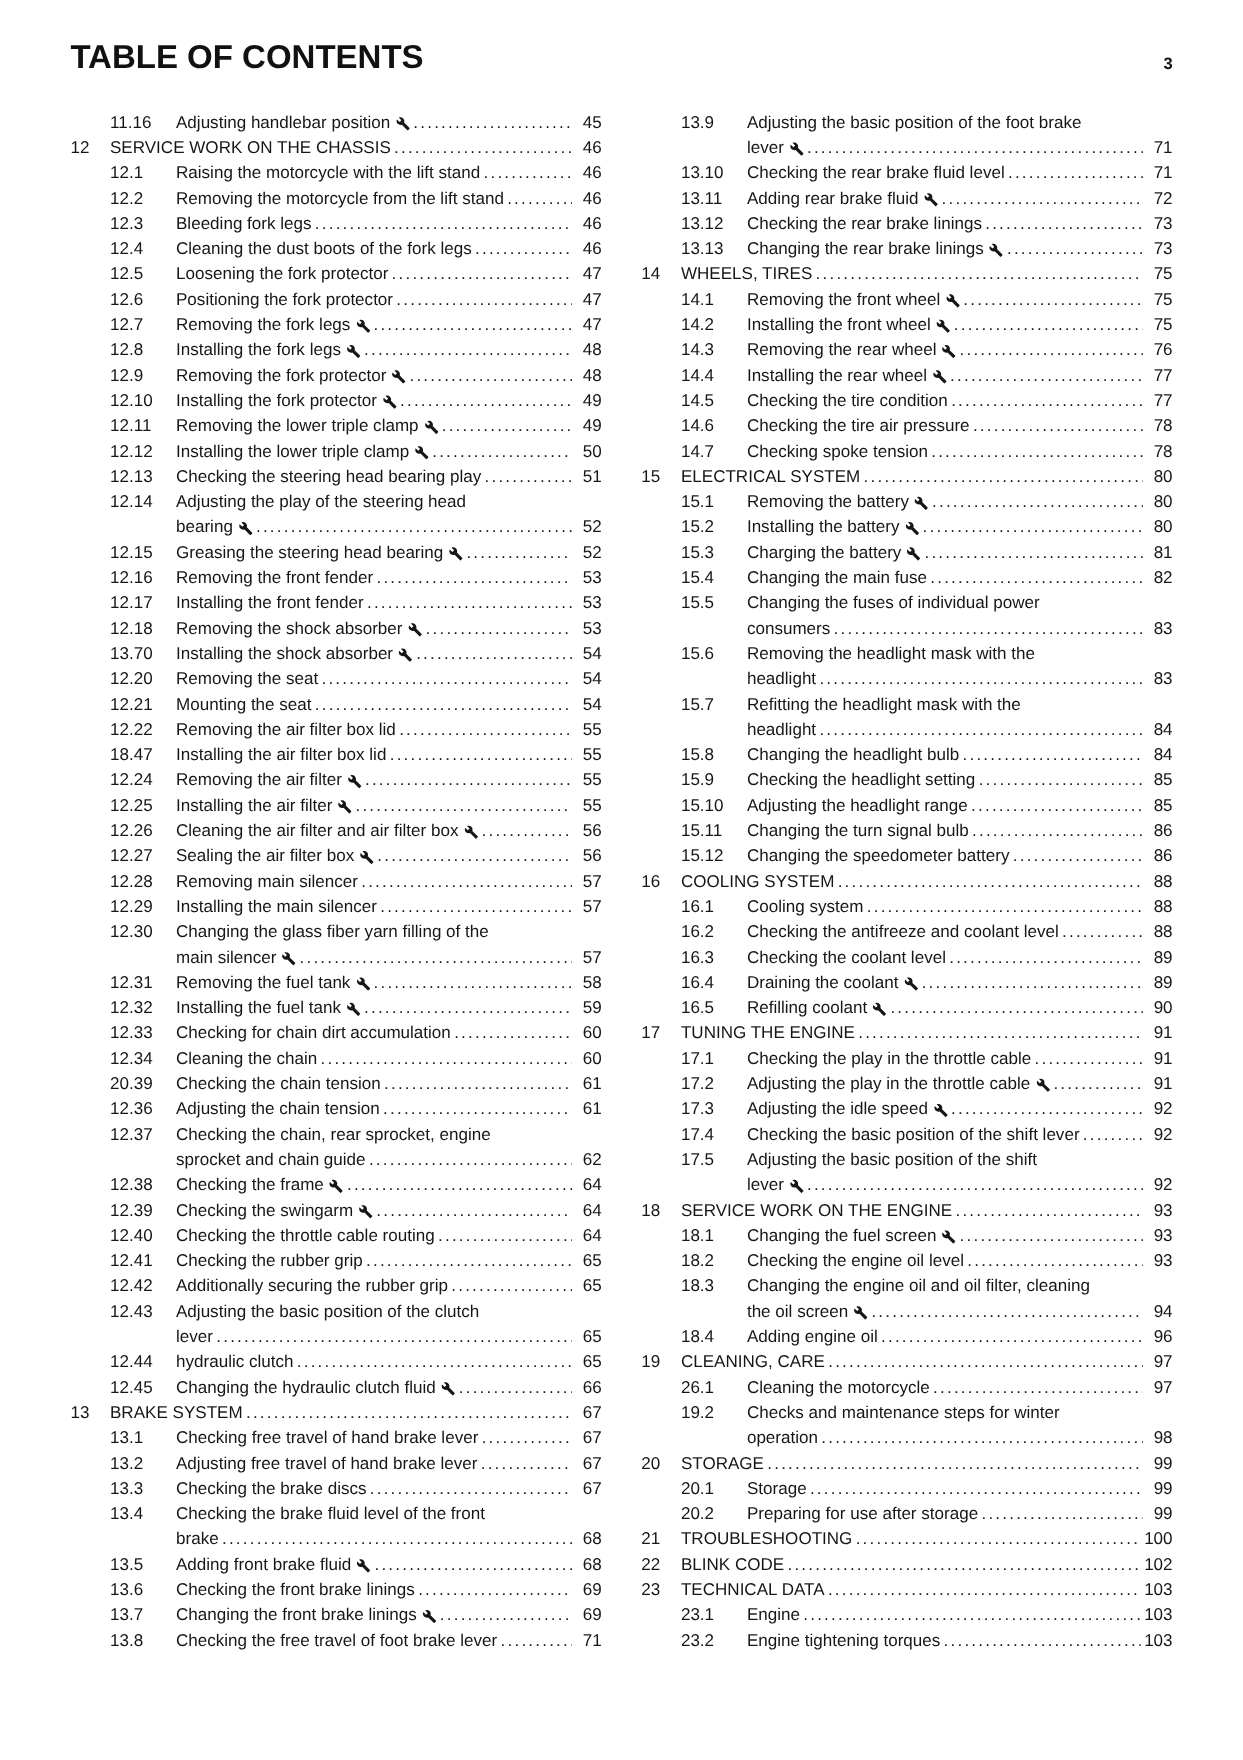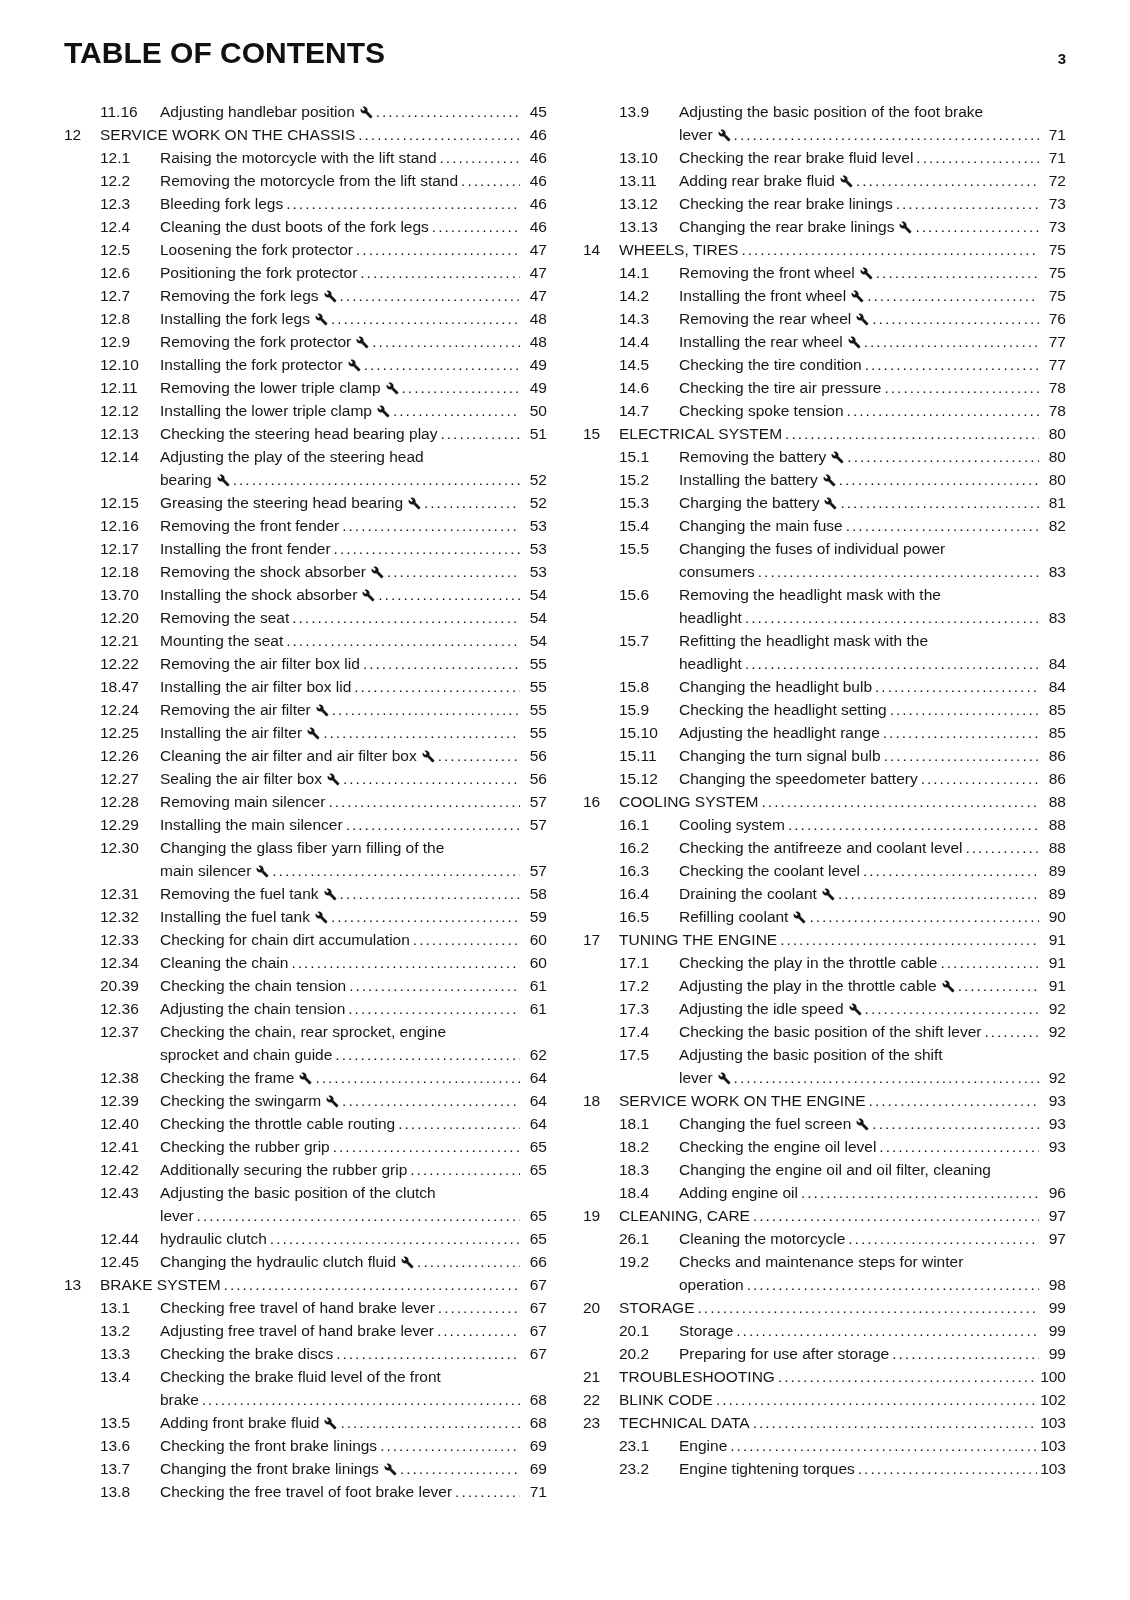--- a/index.html
+++ b/index.html
@@ -1264,20 +1264,30 @@
               <span class="text">Checking the engine oil level</span>
               <span class="dots"></span>
               <span class="page-ref">93</span>
             </div>
           </div>
         </div>
         <div class="entry sub">
           <span class="num">18.3</span>
           <div class="body">
             <div class="tline">Changing the engine oil and oil filter, cleaning</div>
+            <div class="lastline">
+              <span class="text">the oil screen</span>
+              <span class="wrench-icon">
+                <svg viewBox="0 0 24 24" width="13" height="13" aria-hidden="true">
+                  <path fill="#161616" d="M22.7 19l-9.1-9.1c.9-2.3.4-5-1.5-6.9-2-2-5-2.4-7.4-1.3L9 6 6 9 1.6 4.7C.4 7.1.9 10.1 2.9 12.1c1.9 1.9 4.6 2.4 6.9 1.5l9.1 9.1c.4.4 1 .4 1.4 0l2.3-2.3c.5-.4.5-1.1.1-1.4z"></path>
+                </svg>
+              </span>
+              <span class="dots"></span>
+              <span class="page-ref">94</span>
+            </div>
           </div>
         </div>
         <div class="entry sub">
           <span class="num">18.4</span>
           <div class="body">
             <div class="lastline">
               <span class="text">Adding engine oil</span>
               <span class="dots"></span>
               <span class="page-ref">96</span>
             </div>

